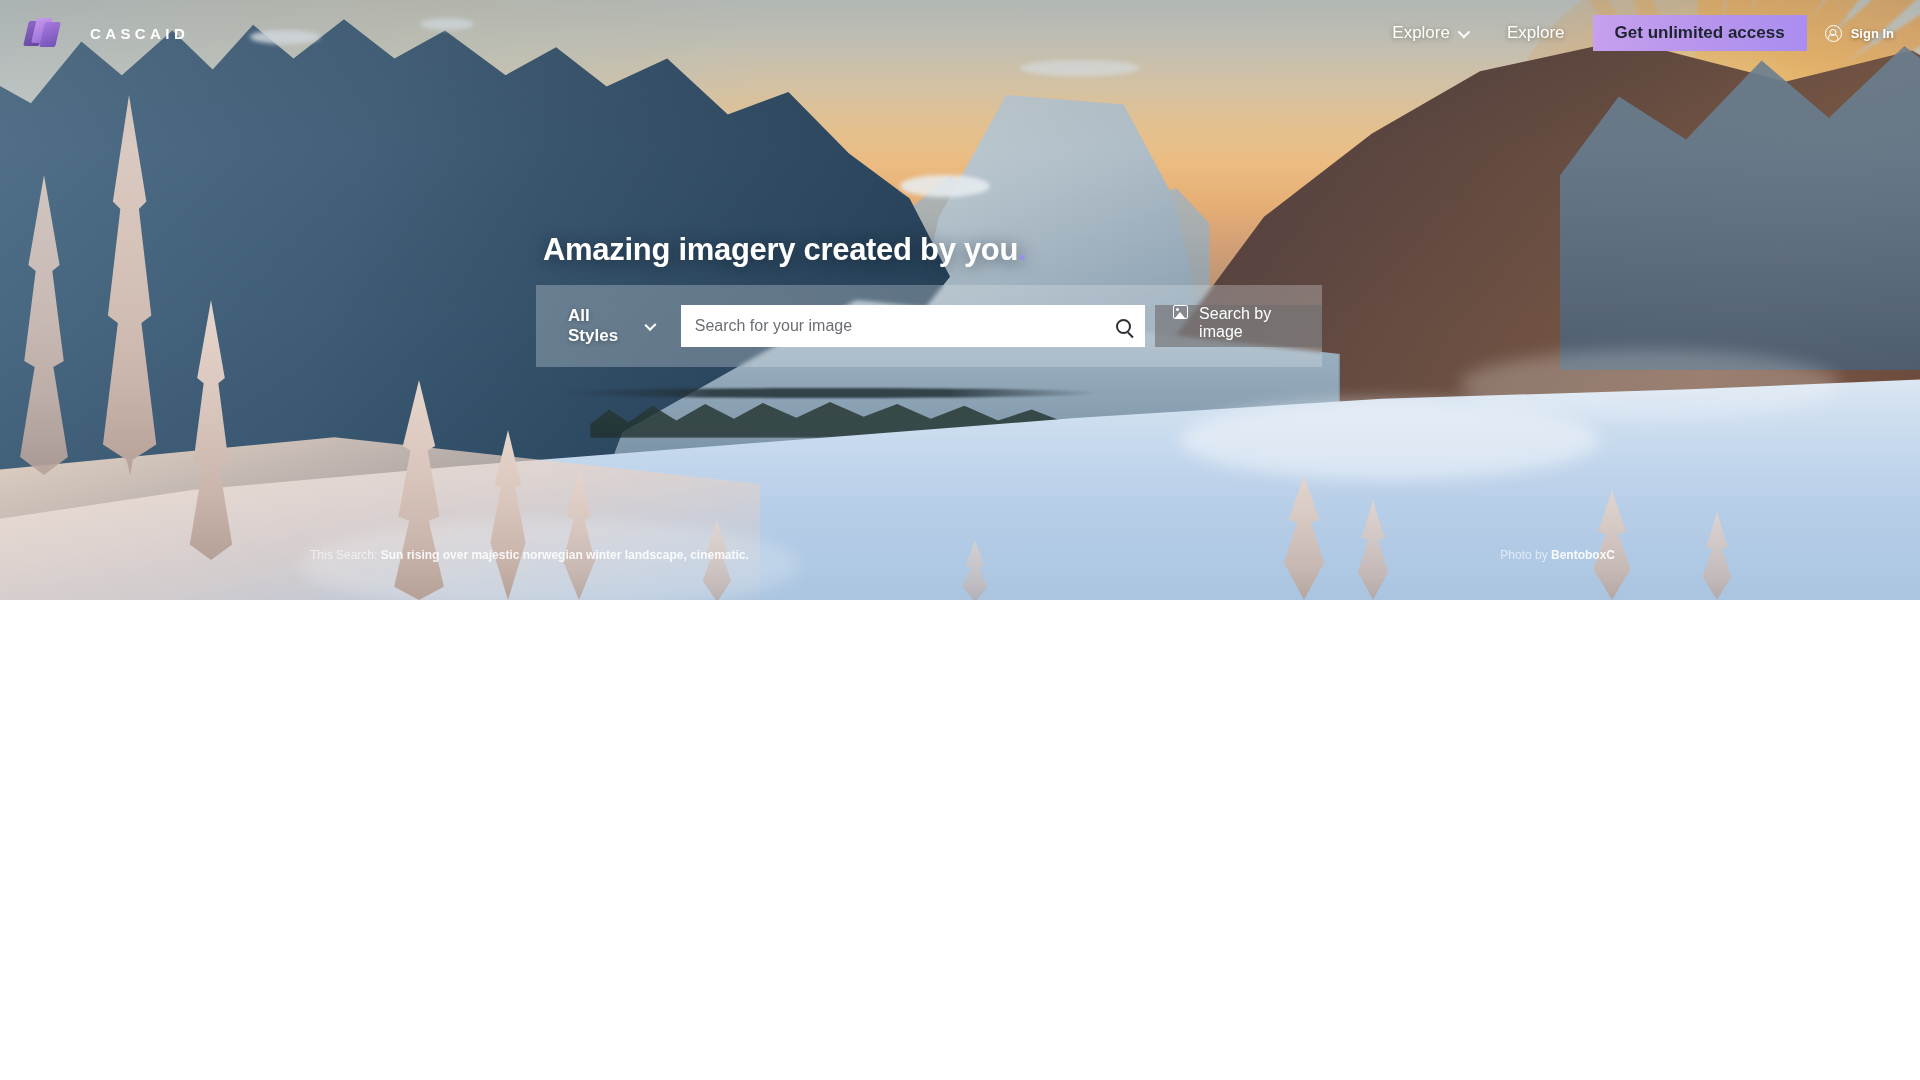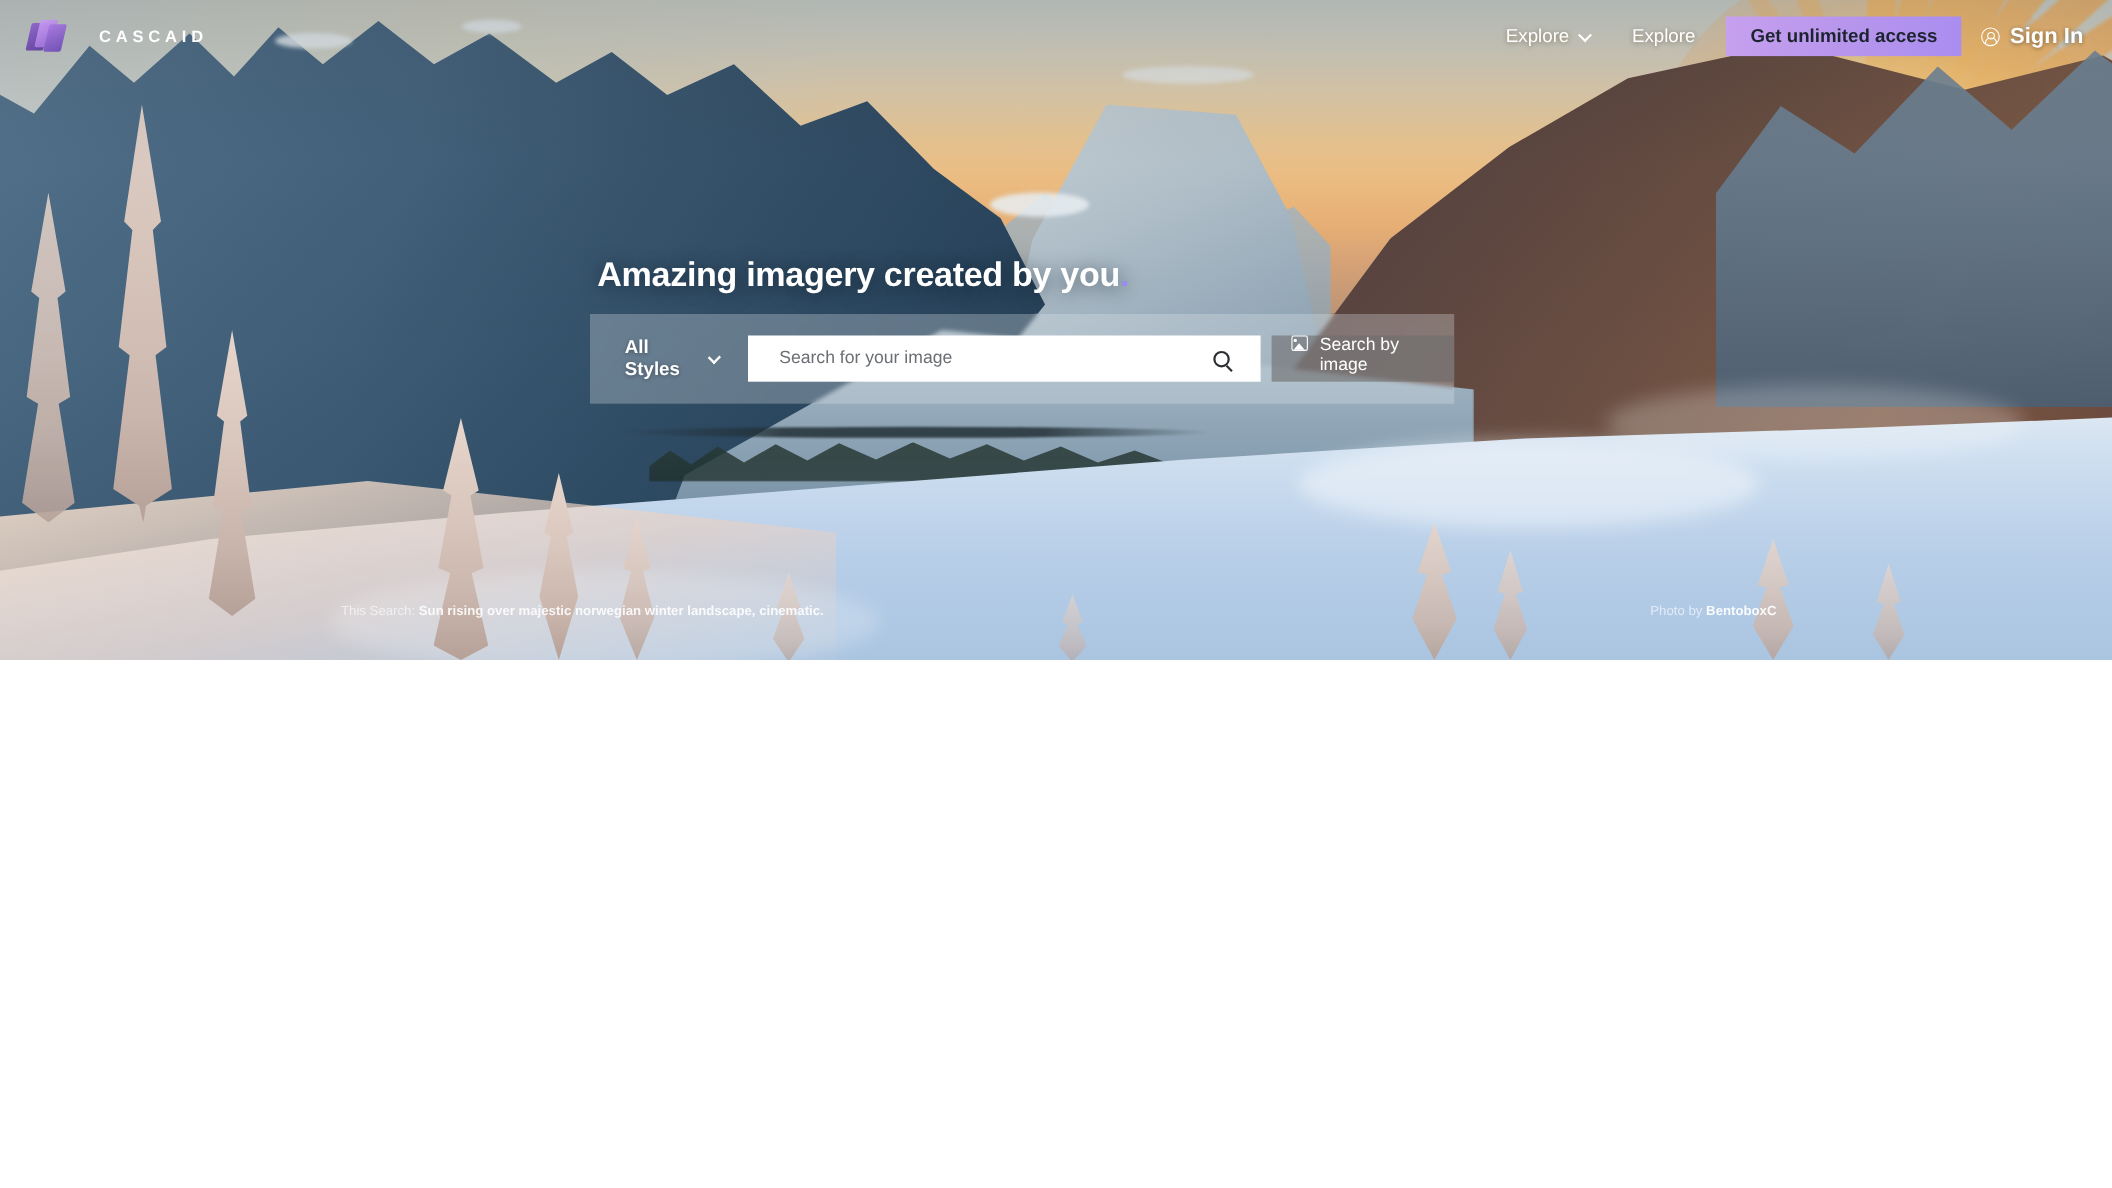--- a/index.html
+++ b/index.html
@@ -202,21 +202,21 @@
     transform:rotate(45deg) translateY(-2px);
   }
   .cta-pill {
     height:36px; display:flex; align-items:center; padding:0 22px;
     background:linear-gradient(100deg,#c7a0ef 0%,#b896ec 48%,#a98df0 100%);
     color:#1d2430; font-size:17px; font-weight:600; cursor:pointer;
     margin:0 8px;
   }
   .signin {
     display:flex; align-items:center; gap:9px;
-    color:#fff; font-size:20px; font-weight:600; padding:0 26px 0 10px; cursor:pointer;
+    color:#fff; font-size:13px; font-weight:600; padding:0 26px 0 10px; cursor:pointer;
     text-shadow:0 1px 4px rgba(0,0,0,.4);
   }
   .user-ic {
     width:17px; height:17px; border:1.8px solid #fff; border-radius:50%;
     position:relative;
   }
   .user-ic::before {
     content:""; position:absolute; left:50%; top:3px; width:5px; height:5px;
     transform:translateX(-50%); border:1.5px solid #fff; border-radius:50%;
   }
@@ -245,21 +245,21 @@
     display:flex; align-items:center; gap:9px;
     margin-left:32px; color:#ffffff; font-size:17px; font-weight:600;
     text-shadow:0 1px 4px rgba(0,0,0,.35); cursor:pointer;
   }
   .chev-dark {
     width:9px; height:9px; border-right:2px solid #fff; border-bottom:2px solid #fff;
     transform:rotate(45deg) translateY(-2px);
   }
   .search-box {
     margin-left:28px; width:515px; height:42px; background:#fff;
-    display:flex; align-items:center; padding:0 28px;
+    display:flex; align-items:center; padding:0 14px;
   }
   .search-box input {
     flex:1; border:none; outline:none; font-size:16px;
     font-family:"Liberation Sans", sans-serif; color:#333;
     background:transparent;
   }
   .search-box input::placeholder { color:#6b6f74; }
   .mag {
     width:15px; height:15px; border:2px solid #2b2f33; border-radius:50%;
     position:relative; flex:0 0 auto; margin-left:8px;

